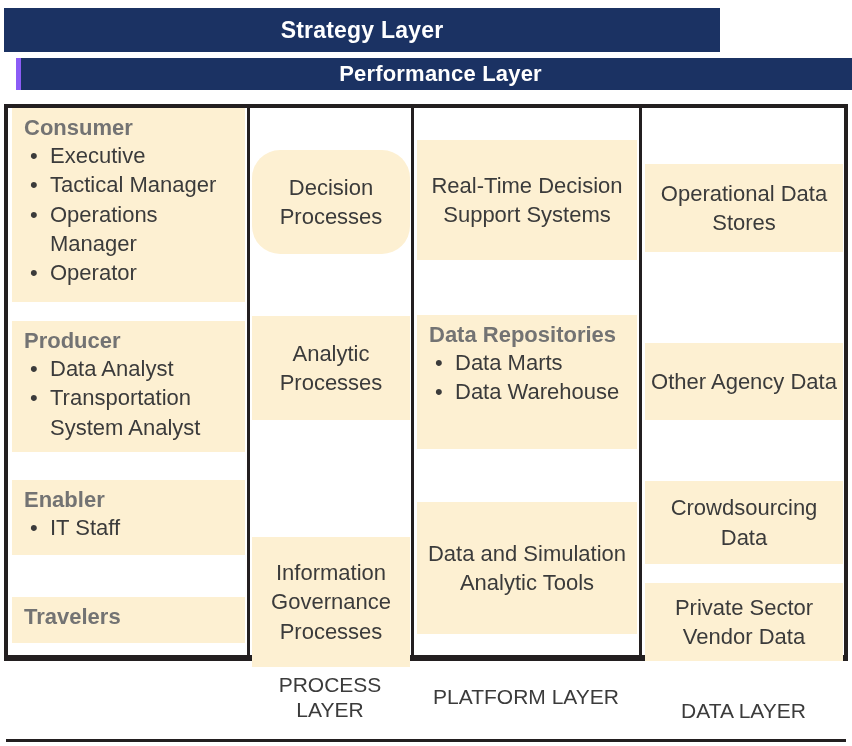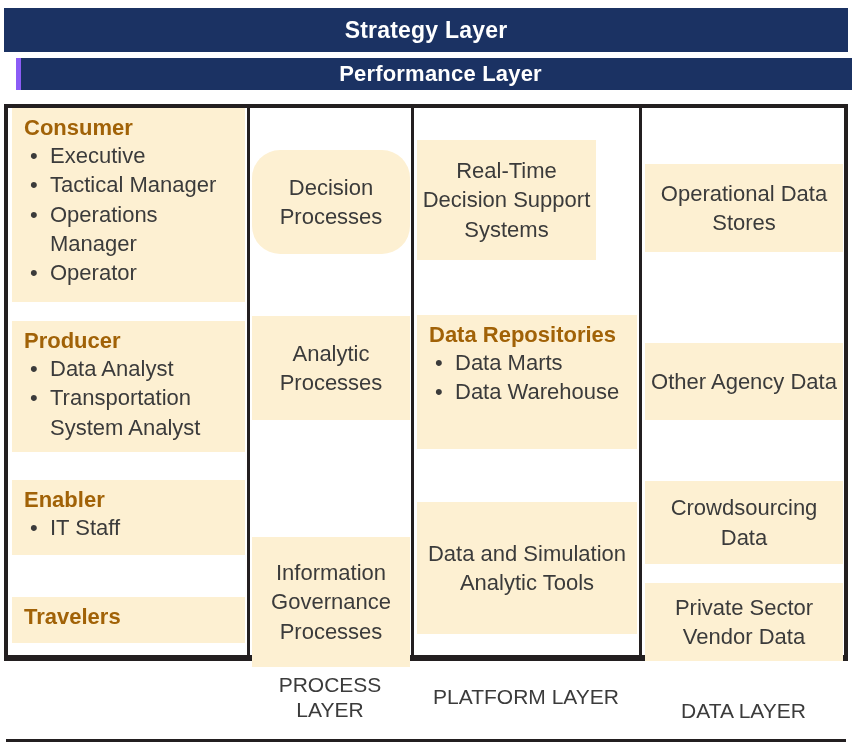--- a/index.html
+++ b/index.html
@@ -31,21 +31,21 @@
     color: #ffffff;
     display: flex;
     align-items: center;
     justify-content: center;
     font-weight: bold;
     letter-spacing: 0.2px;
   }
   #strategy-banner {
     left: 4px;
     top: 8px;
-    width: 844px;
+    width: 716px;
     height: 44px;
     font-size: 23px;
   }
   #performance-banner {
     left: 16px;
     top: 58px;
     width: 844px;
     height: 32px;
     font-size: 22px;
     border-left: 5px solid #8b5cf6;
@@ -89,21 +89,21 @@
     text-align: center;
   }
   .box-text {
     font-size: 22px;
     line-height: 1.33;
     color: #3b3b3b;
   }
   .box-heading {
     font-size: 22px;
     font-weight: bold;
-    color: #a16207;
+    color: #737373;
     display: block;
   }
   .bullet-list {
     list-style: none;
     margin: 0;
     padding: 0;
   }
   .bullet-list li {
     position: relative;
     padding-left: 26px;
@@ -126,21 +126,21 @@
   #box-producer   { left: 12px; top: 321px; width: 233px; height: 131px; }
   #box-enabler    { left: 12px; top: 480px; width: 233px; height: 75px; }
   #box-travelers  { left: 12px; top: 597px; width: 233px; height: 46px; }
 
   
   #box-decision-processes    { left: 252px; top: 150px; width: 158px; height: 104px; border-radius: 28px; }
   #box-analytic-processes    { left: 252px; top: 316px; width: 158px; height: 104px; }
   #box-information-governance{ left: 252px; top: 502px; width: 158px; height: 130px; margin-top: 35px; }
 
   
-  #box-rtdss               { left: 417px; top: 140px; width: 179px; height: 120px; }
+  #box-rtdss               { left: 417px; top: 140px; width: 220px; height: 120px; }
   #box-data-repositories   { left: 417px; top: 315px; width: 220px; height: 134px; }
   #box-data-sim-tools      { left: 417px; top: 502px; width: 220px; height: 132px; text-align: center; }
 
   
   #box-operational-data-stores { left: 645px; top: 164px; width: 198px; height: 88px; }
   #box-other-agency-data       { left: 645px; top: 343px; width: 198px; height: 77px; }
   #box-crowdsourcing-data      { left: 645px; top: 481px; width: 198px; height: 83px; }
   #box-private-sector-data     { left: 645px; top: 583px; width: 198px; height: 78px; }
 
   

